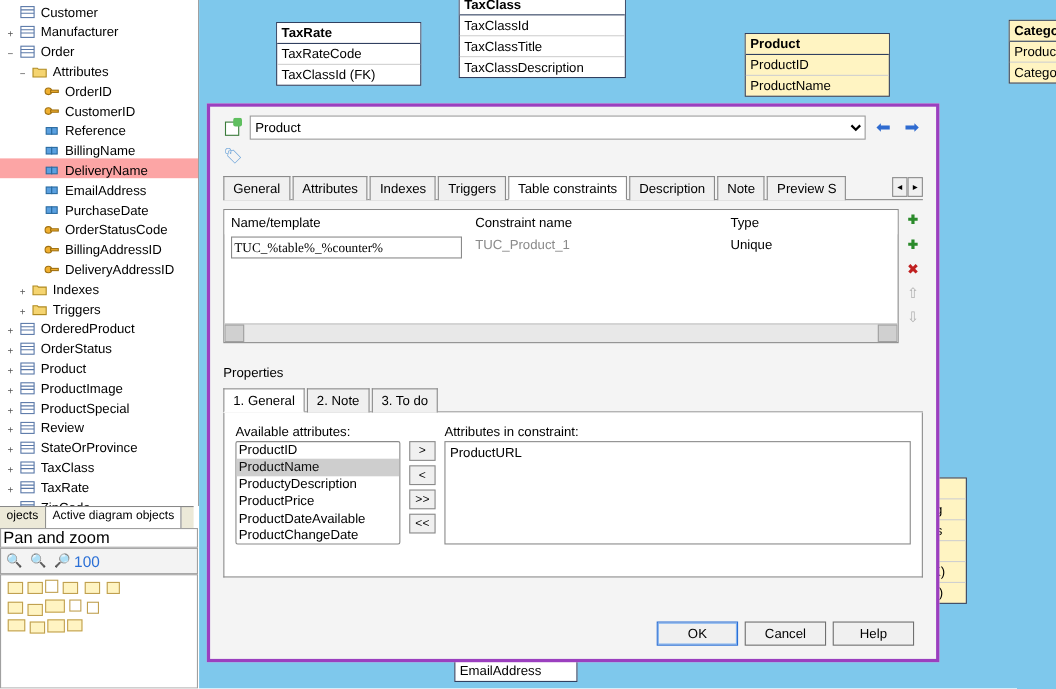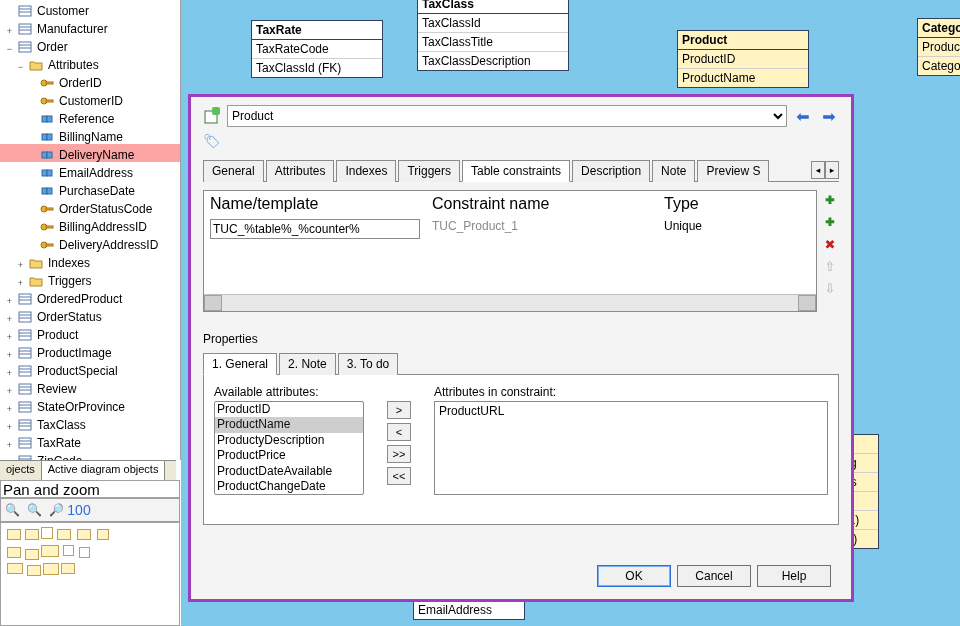--- a/index.html
+++ b/index.html
@@ -55,39 +55,39 @@
 .tabbar{display:flex;border-bottom:1px solid #8a8a8a;margin-top:10px}
 .tab{background:#f0f0f0;border:1px solid #8a8a8a;border-bottom:none;padding:3px 8px;margin-right:2px;position:relative;top:1px}
 .tab.active{background:#fff;border-bottom:1px solid #fff}
 .tab-spin{display:flex;align-items:center;margin-left:auto}
 .tab-spin button{width:14px;height:18px;border:1px solid #8a8a8a;background:#f0f0f0;font-size:9px;line-height:1;padding:0}
 
 
 #ct-area{display:flex;margin-top:8px;gap:4px}
 #ct-grid{flex:1;border:1px solid #8a8a8a;background:#fff;height:120px;display:flex;flex-direction:column;overflow:hidden}
 .ct-head{display:flex;background:#fff}
-.ct-head div{padding:4px 6px;font-size:16px}
+.ct-head div{padding:4px 6px;font-size:12px}
 .ct-row{display:flex}
 .ct-row div{padding:2px 6px}
 .c1{flex:0 0 210px}
 .c2{flex:0 0 220px}
 .c3{flex:1}
-.ct-input{width:100%;height:20px;border:1px solid #8a8a8a;font-family:Liberation Sans, sans-serif;font-size:12px;box-sizing:border-box}
+.ct-input{width:100%;height:20px;border:1px solid #8a8a8a;font-family:Liberation Serif, serif;font-size:12px;box-sizing:border-box}
 .ct-sb{height:16px;background:#e8e8e8;border-top:1px solid #c0c0c0;margin-top:auto;position:relative}
 .ct-sb::before,.ct-sb::after{content:"";position:absolute;top:0;width:16px;height:14px;background:#d0d0d0;border:1px solid #a0a0a0}
 .ct-sb::before{left:0}
 .ct-sb::after{right:0}
 #ct-tools{width:18px;display:flex;flex-direction:column;gap:6px;align-items:center;padding-top:2px}
 .tool{width:16px;height:16px;display:flex;align-items:center;justify-content:center;font-size:13px}
 
 
 #props-lbl{margin-top:20px}
 .subtabs{display:flex;border-bottom:1px solid #8a8a8a;margin-top:6px}
 #props-panel{border:1px solid #8a8a8a;border-top:none;background:#fff;padding:10px;height:150px;box-sizing:border-box}
-.cols{display:flex;gap:23px}
+.cols{display:flex;gap:8px}
 .col{display:flex;flex-direction:column}
 .col label{margin-bottom:2px}
 select.multi{height:94px;border:1px solid #8a8a8a;font-family:inherit;font-size:12px;background:#fff}
 .mvbtns{display:flex;flex-direction:column;gap:4px;justify-content:flex-start;padding-top:16px}
 .mvbtns button{width:24px;height:18px;border:1px solid #8a8a8a;background:#f0f0f0;font-size:11px;padding:0}
 .in-con{flex:1;border:1px solid #8a8a8a;padding:2px 4px;height:94px;box-sizing:border-box}
 
 
 #dlg-btns{position:absolute;right:20px;bottom:12px;display:flex;gap:6px}
 #dlg-btns button{width:74px;height:22px;border:1px solid #707070;background:#f0f0f0;font-family:inherit;font-size:12px}

